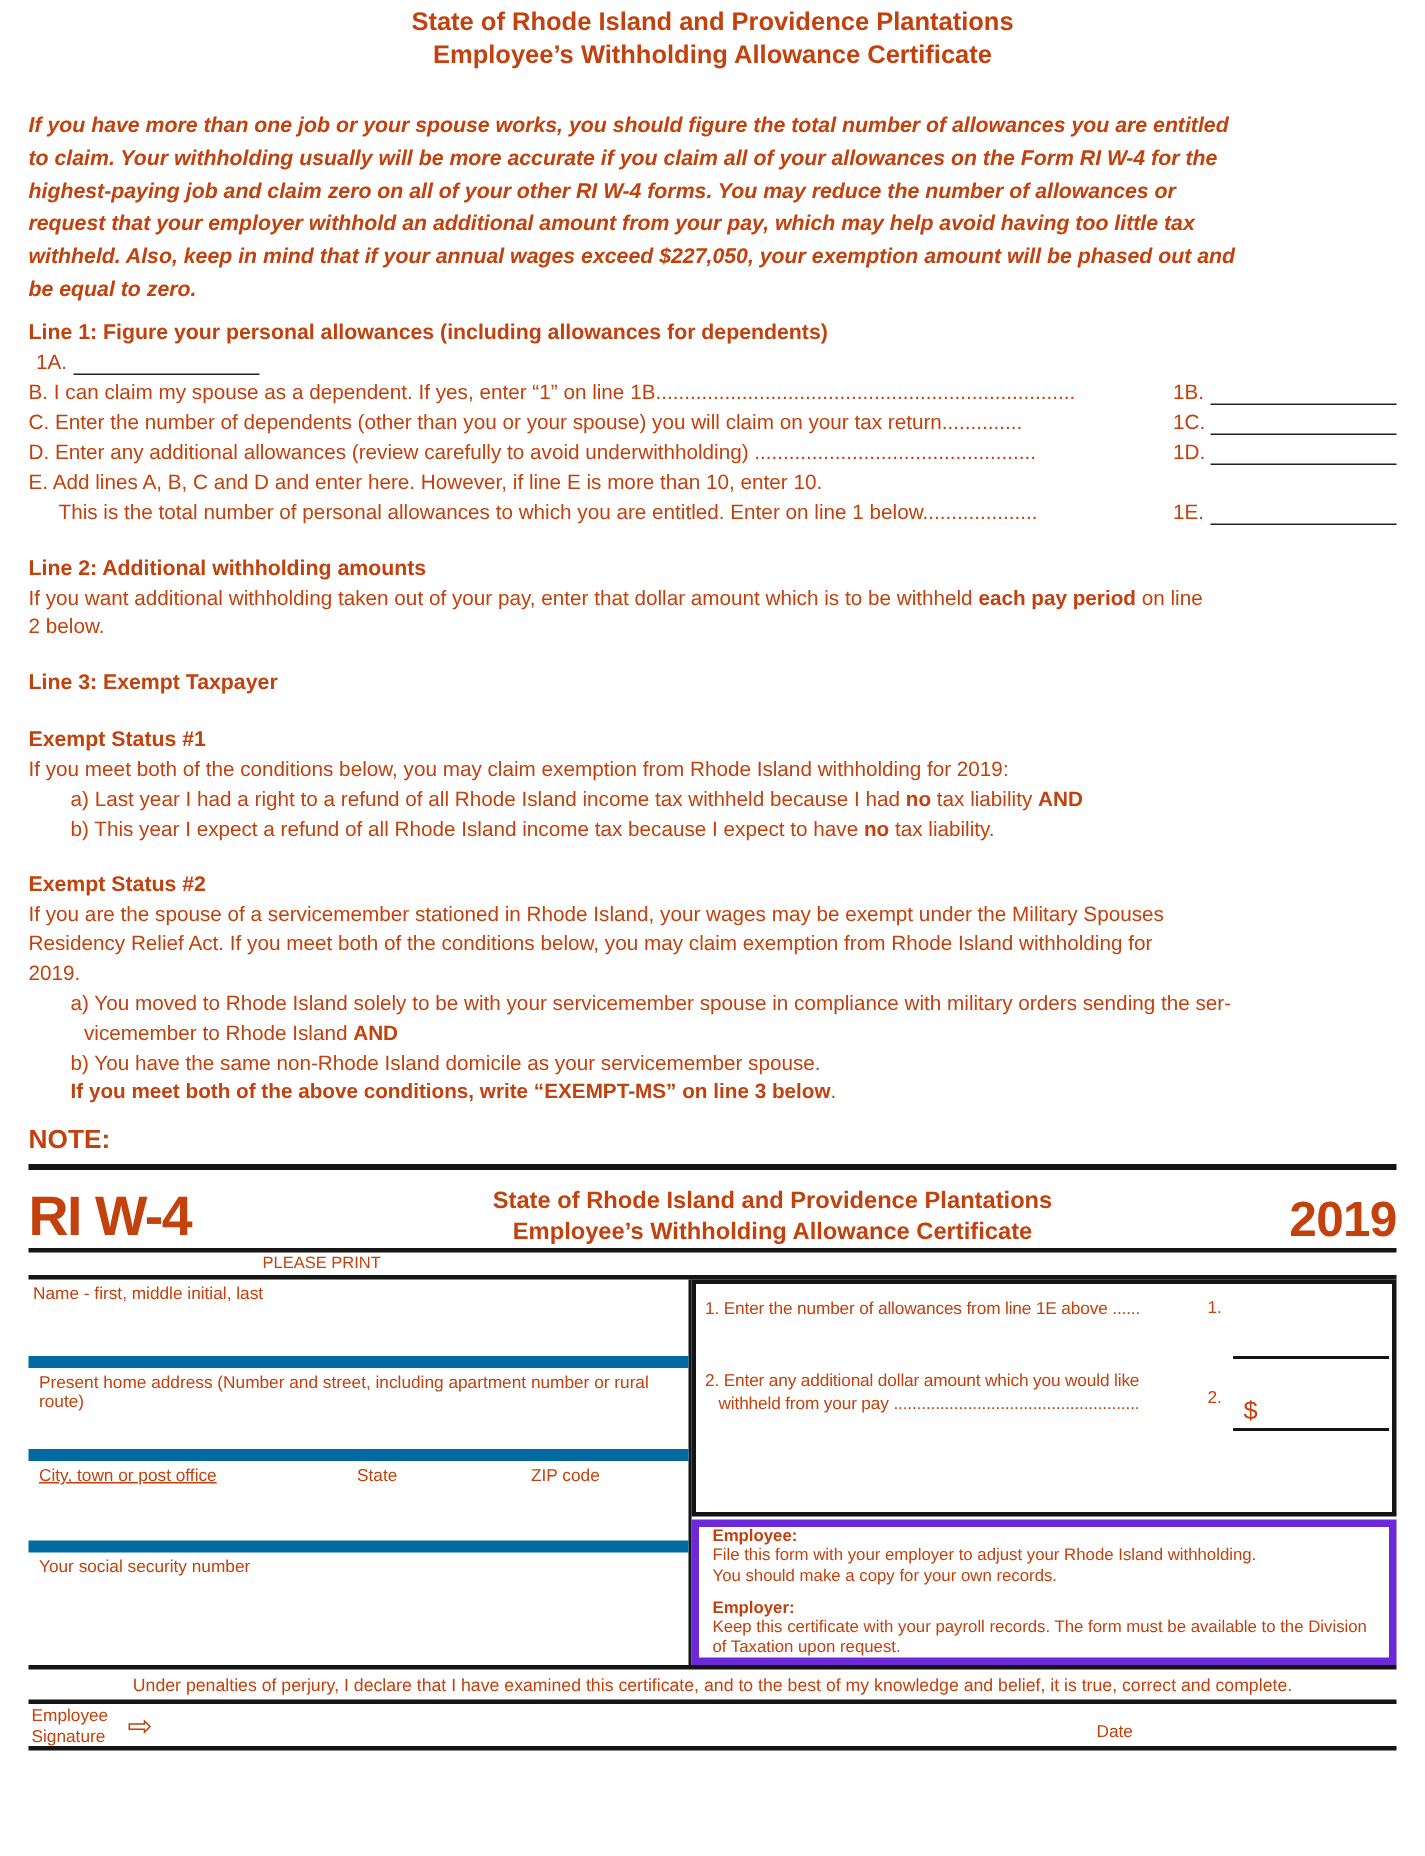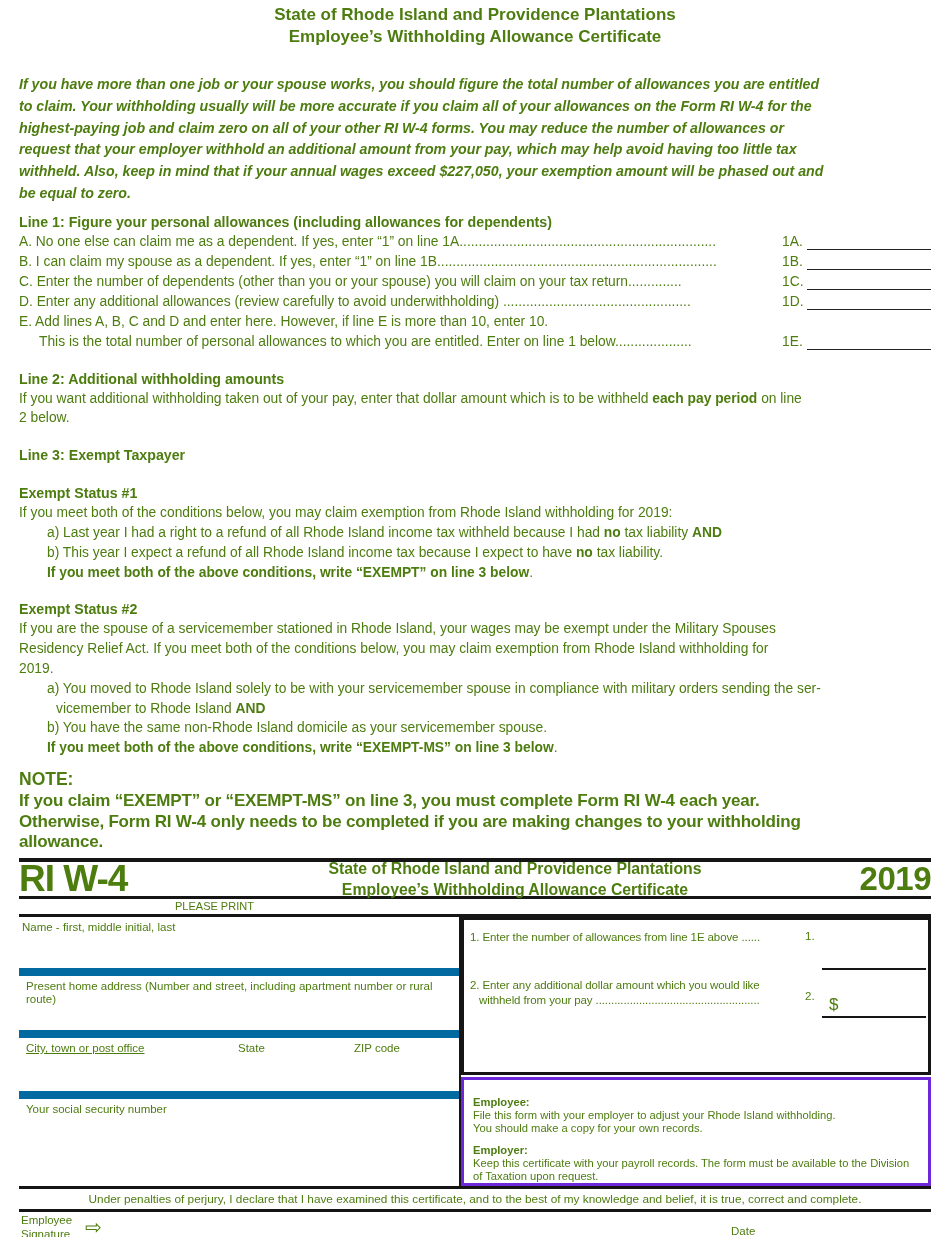--- a/index.html
+++ b/index.html
@@ -1,18 +1,18 @@
 <!DOCTYPE html>
 <html><head>
 <meta charset="utf-8">
 <style>
   * { margin:0; padding:0; box-sizing:border-box; }
   body { background:#ffffff; }
   .page {
-    width:950px; height:1237px; background:#fff; color:#4d7c0f;
+    width:950px; height:1237px; background:#fff; color:#c2410c;
     font-family:"Liberation Sans", sans-serif; position:relative; overflow:hidden;
   }
   .inner { padding:0 19px; }
   
   .doc-title { text-align:center; font-weight:bold; font-size:17px; line-height:22px; padding-top:4px; }
   
   .intro { margin-top:26px; font-weight:bold; font-size:14.2px; line-height:21.8px;font-style:italic; }
   .intro div { white-space:nowrap; }
   
   .sec-heading { font-weight:bold; font-size:14.2px; line-height:20px; }
@@ -25,21 +25,21 @@
   .indent1 { padding-left:28px; }
   .indent2 { padding-left:37px; }
   .mt17 { margin-top:17px; }
   b.inline { font-weight:bold; }
   
   .note-heading { margin-top:9px; font-weight:bold; font-size:17.5px; line-height:24px; }
   .note-body div { font-weight:bold; font-size:17px; line-height:20.7px; white-space:nowrap; letter-spacing:-0.2px; }
   
   .bar4 { height:4px; background:#151515; margin-top:5px; }
   .rule3 { height:3px; background:#151515; }
-  .form-header { display:flex; align-items:center; height:34px; }
+  .form-header { display:flex; align-items:flex-end; height:52px; }
   .fh-id { width:205px; font-weight:bold; font-size:37px; letter-spacing:-1px; }
   .fh-title { flex:1; text-align:center; font-weight:bold; font-size:15.8px; line-height:21px; }
   .fh-year { width:125px; text-align:right; font-weight:bold; font-size:33px; letter-spacing:-0.5px; }
   .please-print { font-size:11px; line-height:13px; padding:1px 0 1px 156px; }
   
   .form-table { display:flex; border-bottom:3px solid #151515; }
   .left-col { width:442px; border-right:2.5px solid #151515; }
   .field { border-bottom:8px solid #0369a1; font-size:11.5px; line-height:13px; padding:4px 0 0 7px; }
   .f-name { height:59px; padding-left:3px; }
   .f-addr { height:62px; }
@@ -50,21 +50,21 @@
   .zip-part { flex:1;margin-left:16px; }
   .right-col { flex:1; display:flex; flex-direction:column; }
   .entry-box { border:3px solid #151515; height:158px; padding:10px 2px 0 6px; }
   .entry-row { display:flex; height:40px; margin-bottom:8px; }
   .etext { flex:1; font-size:11.5px; line-height:14.5px; letter-spacing:-0.1px; }
   .etext div { white-space:nowrap; overflow:hidden; }
   .etext .l2 { padding-left:9px; }
   .enum { width:22px; font-size:11.5px; padding-left:5px; }
   .enum.ctr { padding-top:12px; }
   .eblank { width:104px; border-bottom:2.5px solid #151515; align-self:flex-end; height:24px; font-size:17px; line-height:22px; padding-left:7px; }
-  .inst-box { border:3px solid #6d28d9; margin-top:2px; flex:1; padding:16px 8px 0 9px; font-size:11.2px; line-height:13.2px; }
+  .inst-box { border:5px solid #6d28d9; margin-top:2px; flex:1; padding:0 8px 0 9px; font-size:11.2px; line-height:13.2px; }
   .inst-head { font-weight:bold; }
   .inst-gap { margin-top:8px; }
   
   .certify { font-size:11.8px; line-height:15px; text-align:center; padding:3px 0 2px; border-bottom:3px solid #151515; white-space:nowrap; }
   .sig-row { position:relative; height:31px; border-bottom:3px solid #151515; }
   .sig-label { position:absolute; left:2px; top:2px; font-size:11.5px; line-height:13.5px; }
   .sig-arrow { position:absolute; left:66px; top:5px; font-size:20px; line-height:20px; }
   .date-label { position:absolute; left:712px; bottom:3px; font-size:11.5px; }
   .sig-area { position:absolute; left:110px; top:0; width:560px; height:100%; }
   .date-area { position:absolute; left:680px; top:0; width:220px; height:100%; }
@@ -85,21 +85,20 @@
       <div>to claim.  Your withholding usually will be more accurate if you claim all of your allowances on the Form RI W-4 for the</div>
       <div>highest-paying job and claim zero on all of your other RI W-4 forms. You may reduce the number of allowances or</div>
       <div>request that your employer withhold an additional amount from your pay, which may help avoid having too little tax</div>
       <div>withheld.  Also, keep in mind that if your annual wages exceed $227,050, your exemption amount will be phased out and</div>
       <div>be equal to zero.</div>
     </div>
 
     <div class="sec-heading l1-heading">Line 1:  Figure your personal allowances (including allowances for dependents)</div>
 
     <div class="allow-row">
-      <span class="allow-text">A.  No one else can claim me as a dependent.  If yes, enter “1” on line 1A...................................................................</span>
       <span class="allow-label">1A.</span>
       <span class="allow-blank"></span>
     </div>
     <div class="allow-row">
       <span class="allow-text">B.  I can claim my spouse as a dependent.  If yes, enter “1” on line 1B.........................................................................</span>
       <span class="allow-label">1B.</span>
       <span class="allow-blank"></span>
     </div>
     <div class="allow-row">
       <span class="allow-text">C.  Enter the number of dependents (other than you or your spouse) you will claim on your tax return..............</span>
@@ -126,44 +125,36 @@
 
     <div class="sec-heading mt17">Line 3:  Exempt Taxpayer</div>
 
     <div class="sec-heading" style="margin-top:18px;">Exempt Status #1</div>
     <div class="body-line">If you meet both of the conditions below, you may claim exemption from Rhode Island withholding for 2019:</div>
     <div class="body-line indent1">
       <span>a) Last year I had a right to a refund of all Rhode Island income tax withheld because I had </span><b class="inline">no</b><span> tax liability </span><b class="inline">AND</b>
     </div>
     <div class="body-line indent1">
       <span>b) This year I expect a refund of all Rhode Island income tax because I expect to have </span><b class="inline">no</b><span> tax liability.</span>
-    </div>
-    <div class="body-line indent1">
-      <b class="inline">If you meet both of the above conditions, write “EXEMPT” on line 3 below</b><span>.</span>
     </div>
 
     <div class="sec-heading mt17">Exempt Status #2</div>
     <div class="body-line">If you are the spouse of a servicemember stationed in Rhode Island, your wages may be exempt under the Military Spouses</div>
     <div class="body-line">Residency Relief Act.  If you meet both of the conditions below, you may claim exemption from Rhode Island withholding for</div>
     <div class="body-line">2019.</div>
     <div class="body-line indent1">a) You moved to Rhode Island solely to be with your servicemember spouse in compliance with military orders sending the ser-</div>
     <div class="body-line indent2">
       <span>vicemember to Rhode Island </span><b class="inline">AND</b>
     </div>
     <div class="body-line indent1">b) You have the same non-Rhode Island domicile as your servicemember spouse.</div>
     <div class="body-line indent1">
       <b class="inline">If you meet both of the above conditions, write “EXEMPT-MS” on line 3 below</b><span>.</span>
     </div>
 
     <div class="note-heading">NOTE:</div>
-    <div class="note-body">
-      <div>If you claim “EXEMPT” or “EXEMPT-MS” on line 3, you must complete Form RI W-4 each year.</div>
-      <div>Otherwise, Form RI W-4 only needs to be completed if you are making changes to your withholding</div>
-      <div>allowance.</div>
-    </div>
 
     <div class="bar4"></div>
 
     <div class="form-header">
       <div class="fh-id">RI W-4</div>
       <div class="fh-title">
         <div>State of Rhode Island and Providence Plantations</div>
         <div>Employee’s Withholding Allowance Certificate</div>
       </div>
       <div class="fh-year">2019</div>

